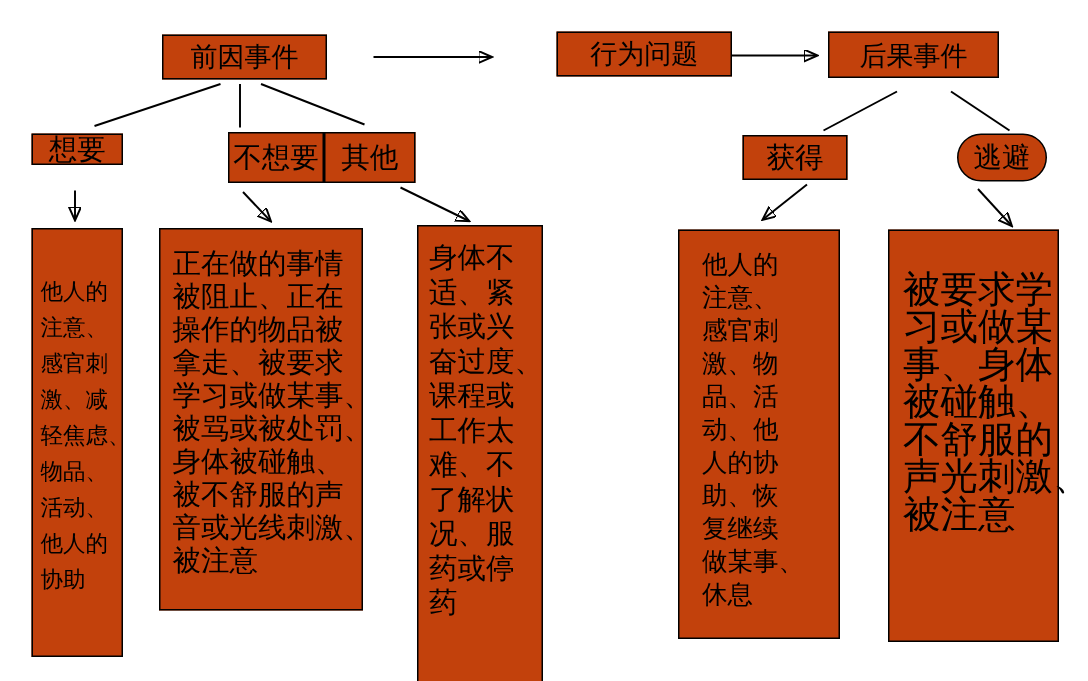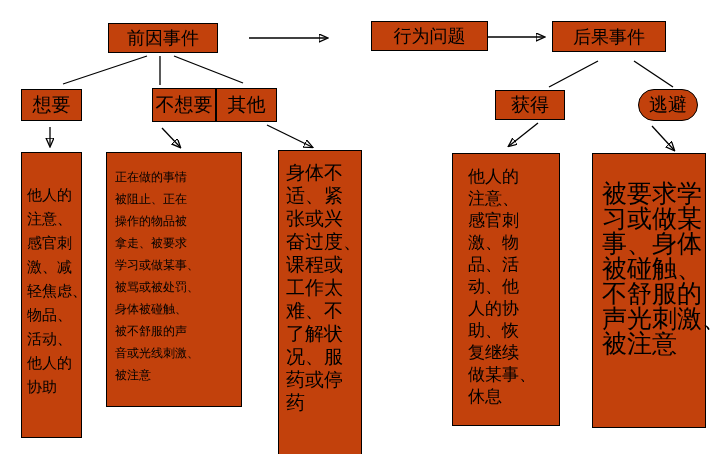--- a/index.html
+++ b/index.html
@@ -32,30 +32,30 @@
     line-height:1;
   }
   .connectors{
     position:absolute;
     left:0;top:0;width:725px;height:454px;
     pointer-events:none;
   }
   .connectors line, .connectors path{stroke:#000;stroke-width:1.3;fill:none;}
   
   #d1{left:21px;top:152px;width:61px;height:286px;font-size:15px;line-height:24px;padding:30px 0 0 5px;}
-  #d2{left:106px;top:152px;width:136px;height:255px;font-size:12px;line-height:22px;padding:13px 0 0 8px;}
+  #d2{left:106px;top:152px;width:136px;height:255px;font-size:19px;line-height:22px;padding:13px 0 0 8px;}
   #d3{left:278px;top:150px;width:84px;height:322px;font-size:19px;line-height:23px;padding:10px 0 0 7px;}
   #d4{left:452px;top:153px;width:108px;height:273px;font-size:17px;line-height:22px;padding:12px 0 0 15px;}
   #d5{left:592px;top:153px;width:114px;height:275px;font-size:25px;line-height:25px;padding:27px 0 0 9px;}
   
   #t1{left:108px;top:23px;width:110px;height:30px;}
   #t2{left:336px;top:21px;width:117px;height:30px;margin-left:35px;}
   #t3{left:552px;top:21px;width:114px;height:31px;}
   
-  #m1{left:21px;top:89px;width:61px;height:32px;}
+  #m1{left:21px;top:89px;width:61px;height:21px;}
   #m2{left:120px;top:88px;width:64px;height:34px;margin-left:32px;}
   #m3{left:216px;top:88px;width:61px;height:34px;}
   #m4{left:495px;top:90px;width:70px;height:30px;}
   #m5{left:638px;top:89px;width:60px;height:32px;border-radius:16px;}
 </style>
 </head>
 <body>
 
 <div class="canvas">
 

